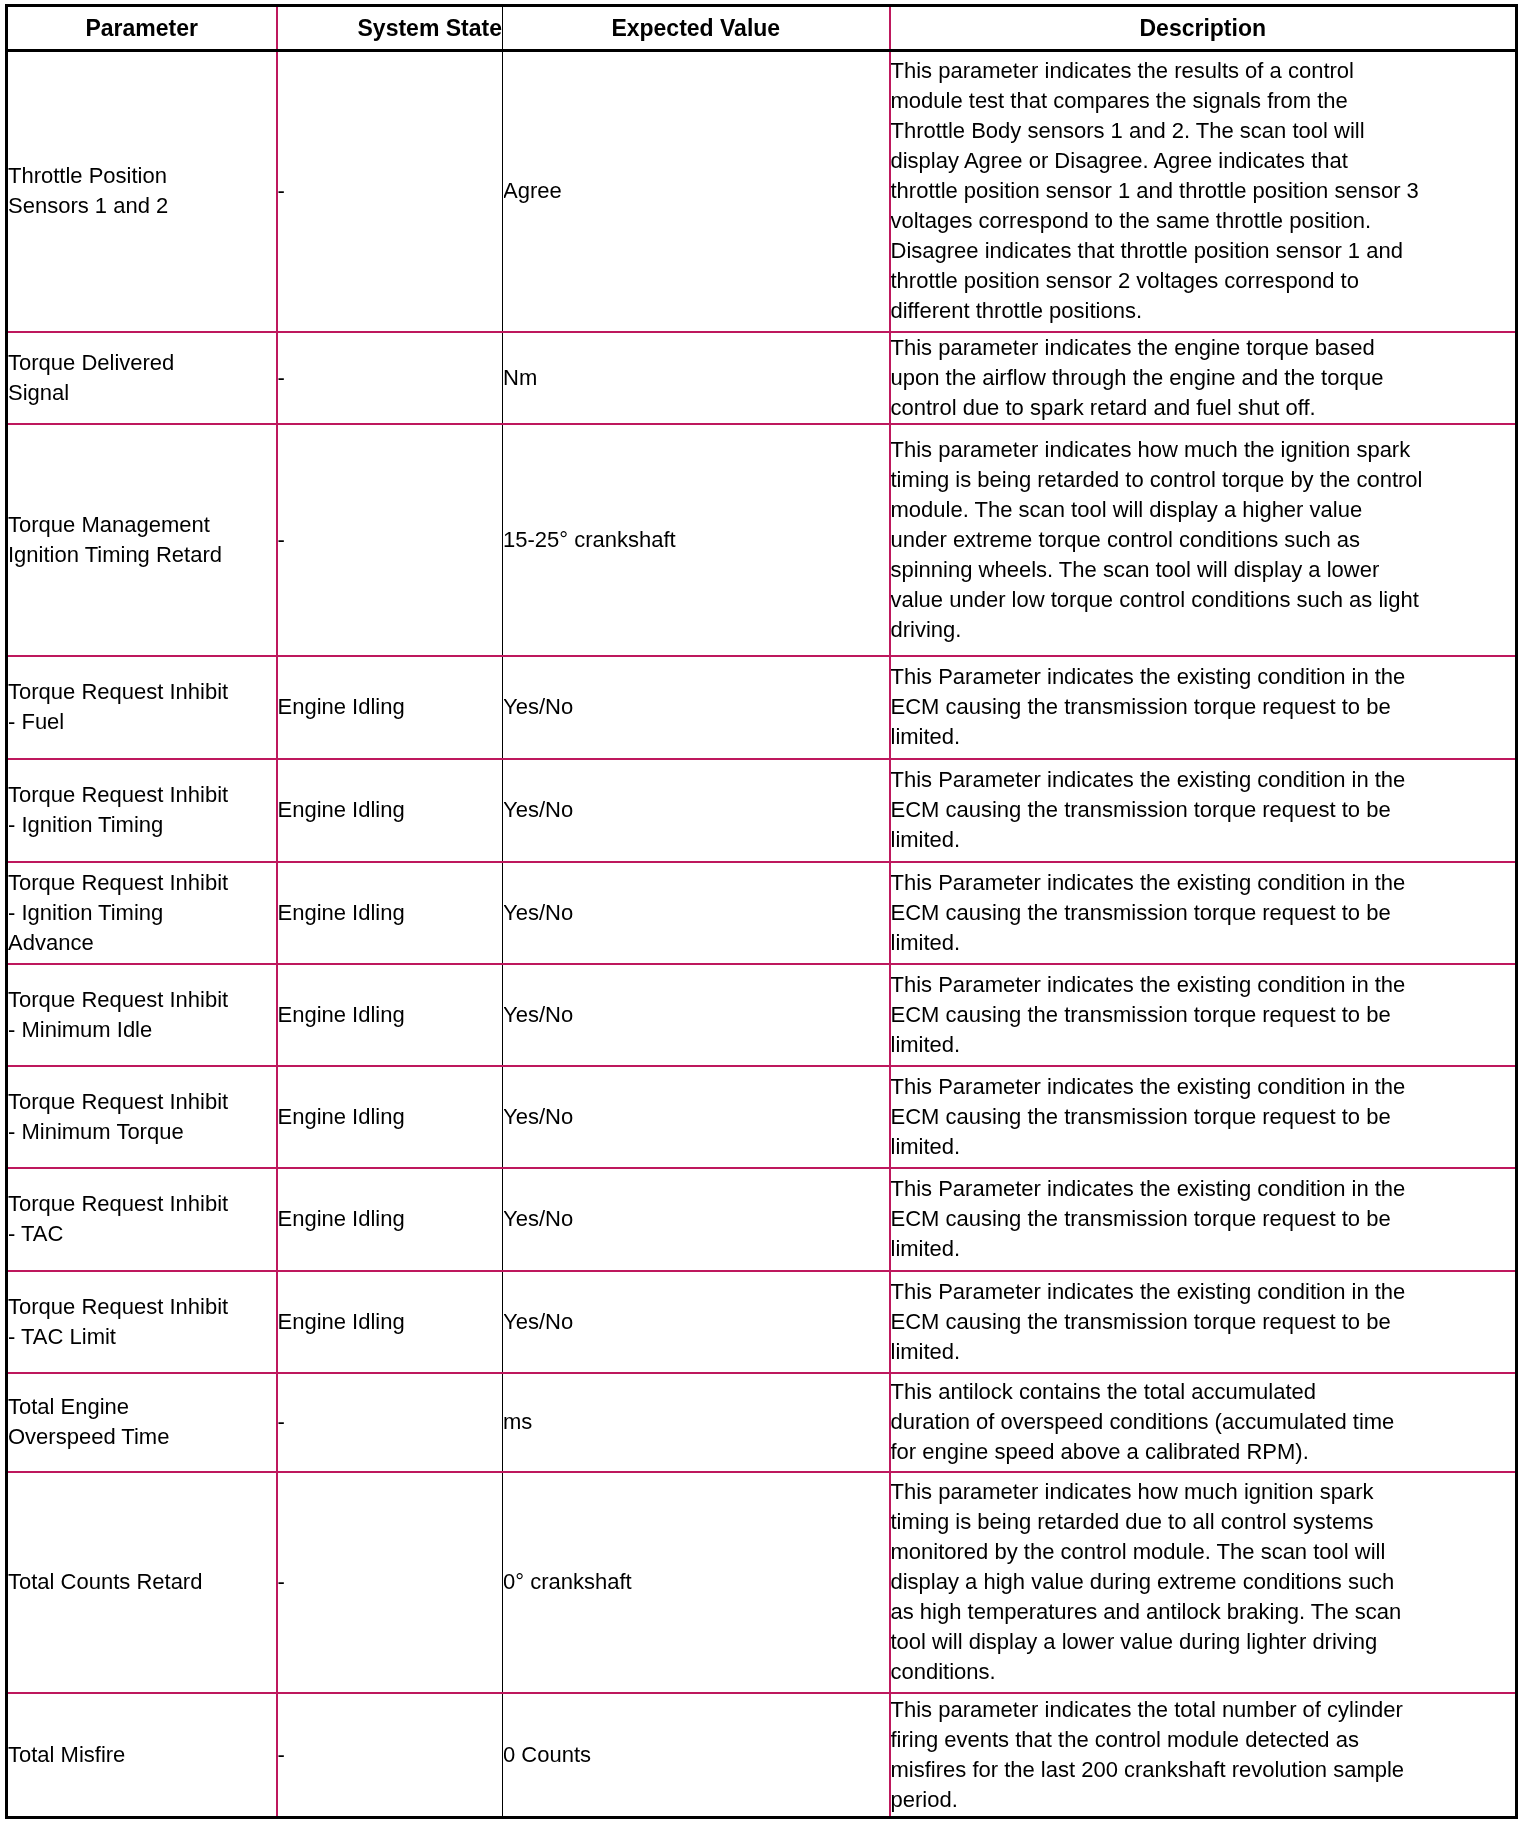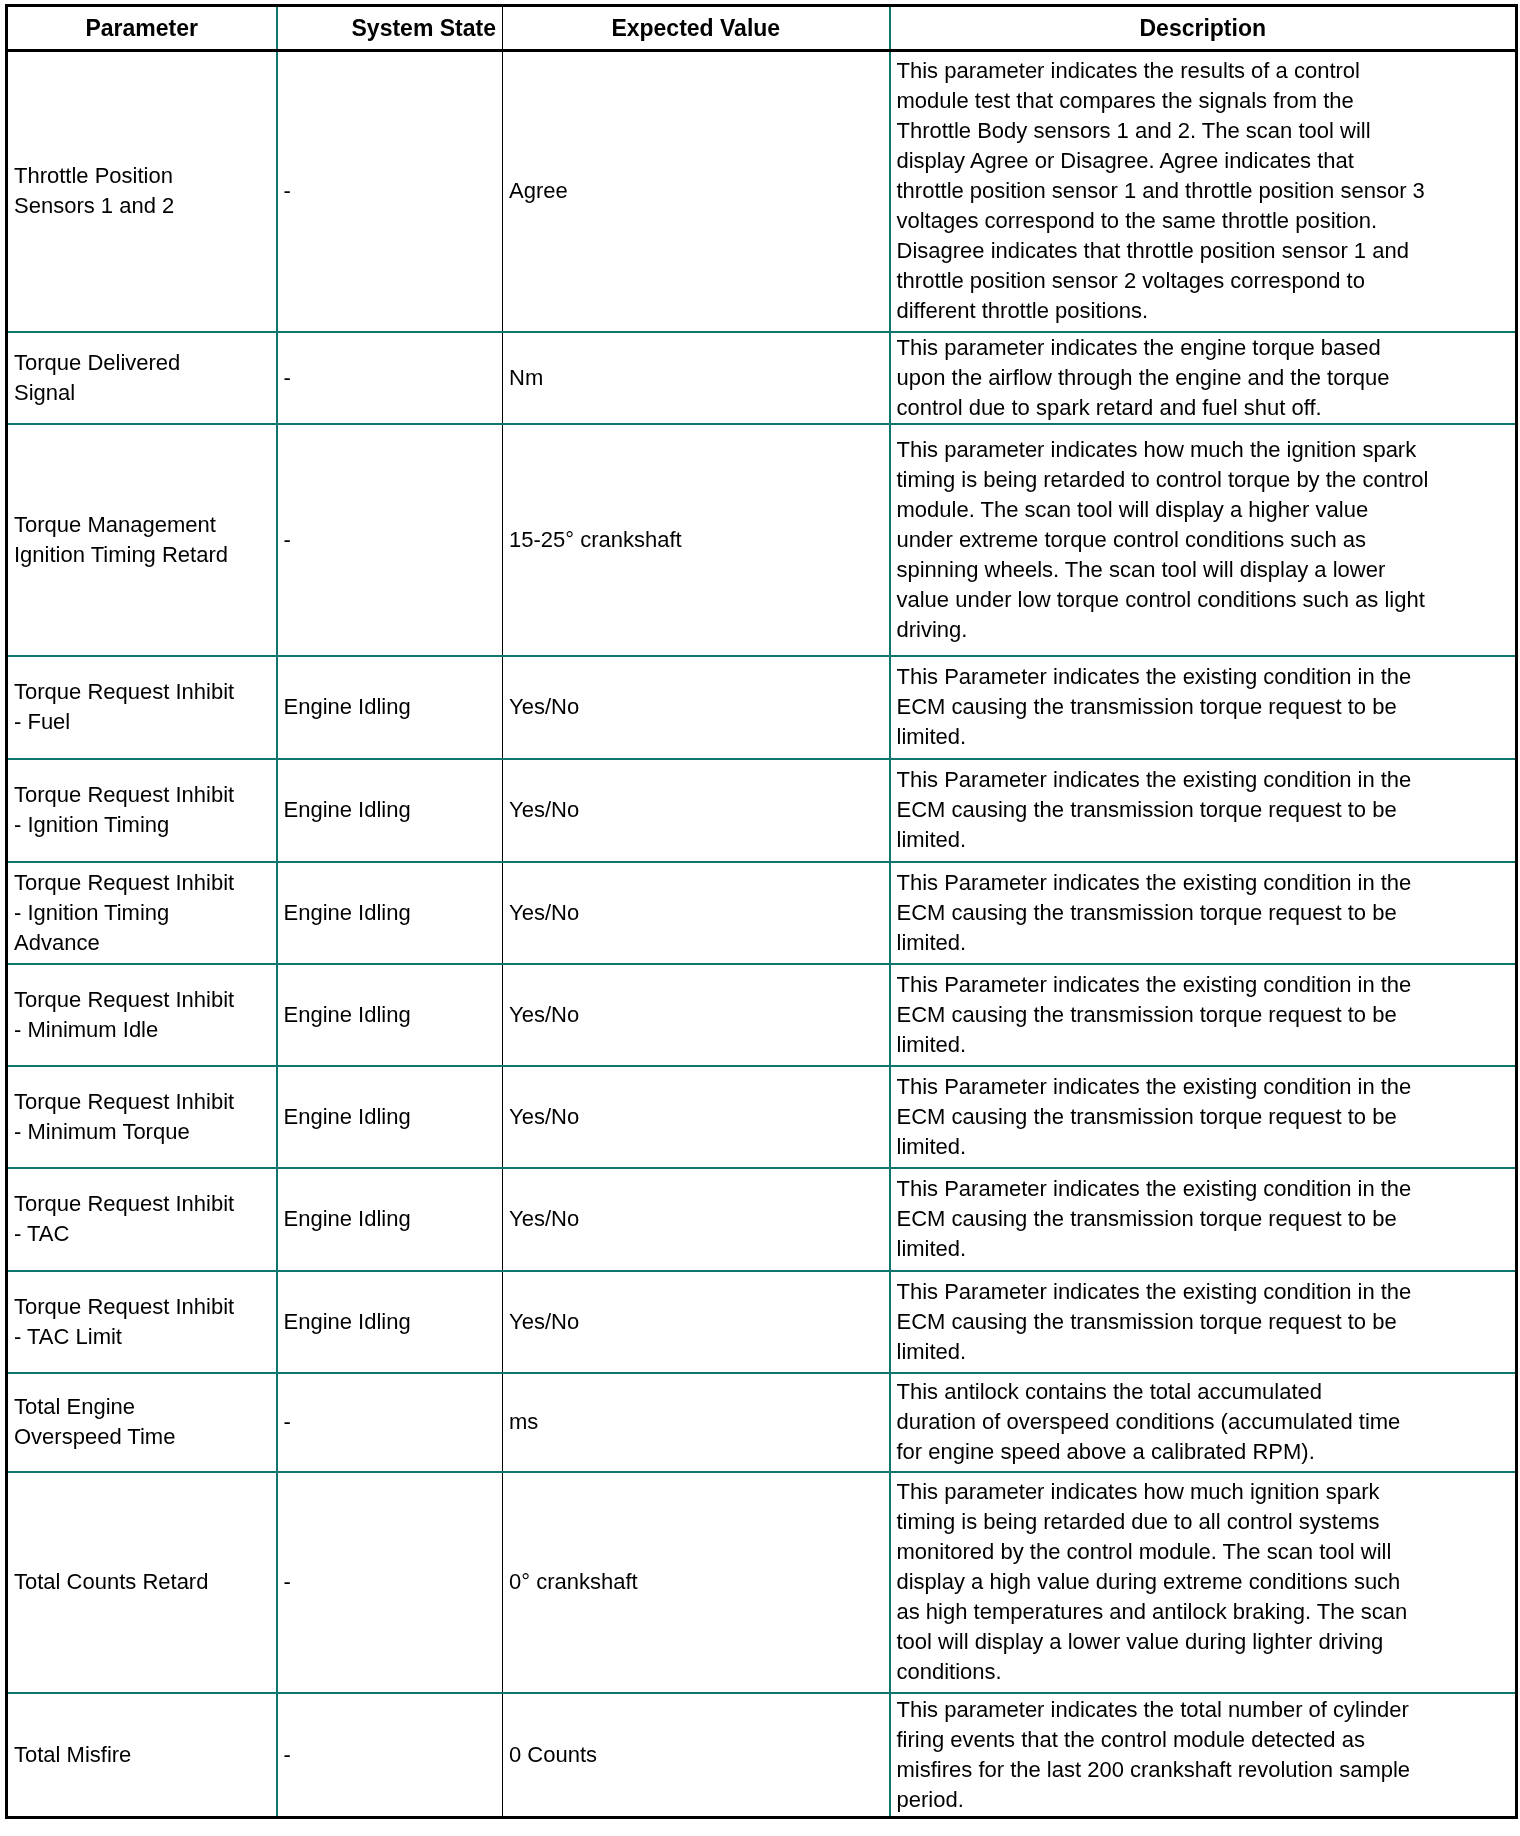--- a/index.html
+++ b/index.html
@@ -1,21 +1,21 @@
 <!DOCTYPE html>
 <html><head>
 <meta charset="utf-8">
 <style>
   html, body { margin: 0; padding: 0; background: #ffffff; }
   body { width: 1520px; height: 1836px; position: relative; overflow: hidden;
          font-family: "Liberation Sans", sans-serif; color: #000; }
   .tbl { position: absolute; left: 5px; top: 4px; width: 1510px;
          border-collapse: collapse; table-layout: fixed;
          border: 3px solid #000; }
-  .tbl th, .tbl td { border: 2px solid #0f766e; padding: 0 6px; vertical-align: middle;
+  .tbl th, .tbl td { border: 2px solid #be185d; padding: 0 0; vertical-align: middle;
          font-size: 22px; line-height: 30px; text-align: left; overflow: hidden; }
   .tbl td.c2 { border-right: 1px solid #000; }
   .tbl td.c3 { border-left: 1px solid #000; border-radius: 22px; }
   .tbl th { font-weight: bold; text-align: center; font-size: 23px; line-height: 30px;
             border-bottom: 3px solid #000; }
   .tbl th.h2 { border-right: 1px solid #000; text-align: right; }
   .tbl th.h3 { border-left: 1px solid #000; margin-left: 21px; }
   .line { display: block; white-space: nowrap; }
   col.w1 { width: 270px; } col.w2 { width: 226px; } col.w3 { width: 387px; } col.w4 { width: 627px; }
 </style>

